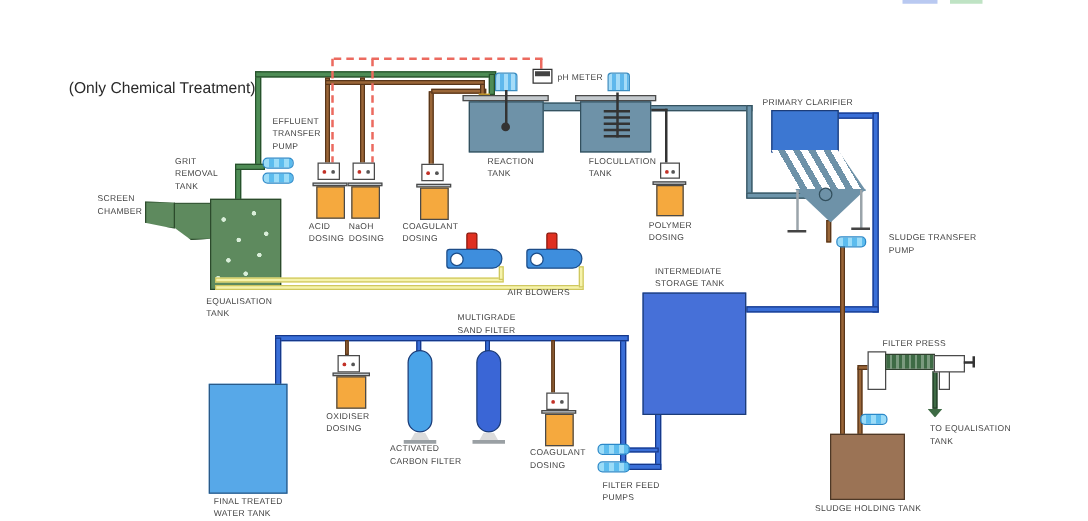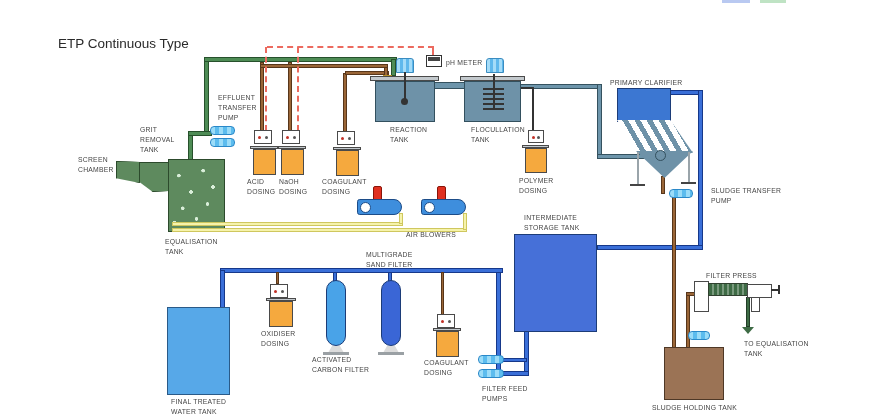--- a/index.html
+++ b/index.html
@@ -70,21 +70,21 @@
   .strip2{background:#bfe3c4;}
 </style>
 </head>
 <body>
 
 <div id="canvas">
 
   <div class="abs strip1" style="left:722px;top:0;width:28px;height:3px;"></div>
   <div class="abs strip2" style="left:760px;top:0;width:26px;height:3px;"></div>
 
-  <div class="title1" style="left:58px;top:36px;">ETP Continuous Type</div>
+  <div class="title2" style="left:55px;top:63px;">(Only Chemical Treatment)</div>
 
   <div class="abs pg" style="left:204px;top:57px;width:5px;height:78px;"></div>
   <div class="abs pg" style="left:204px;top:57px;width:193px;height:5px;"></div>
   <div class="abs pg" style="left:391px;top:59px;width:5px;height:17px;"></div>
   <div class="abs pg" style="left:188px;top:133px;width:5px;height:29px;"></div>
   <div class="abs pg" style="left:188px;top:131px;width:24px;height:5px;"></div>
 
   <div class="abs pb" style="left:260px;top:62px;width:4px;height:70px;"></div>
   <div class="abs pb" style="left:288px;top:62px;width:4px;height:70px;"></div>
   <div class="abs pb" style="left:260px;top:64px;width:128px;height:4px;"></div>

